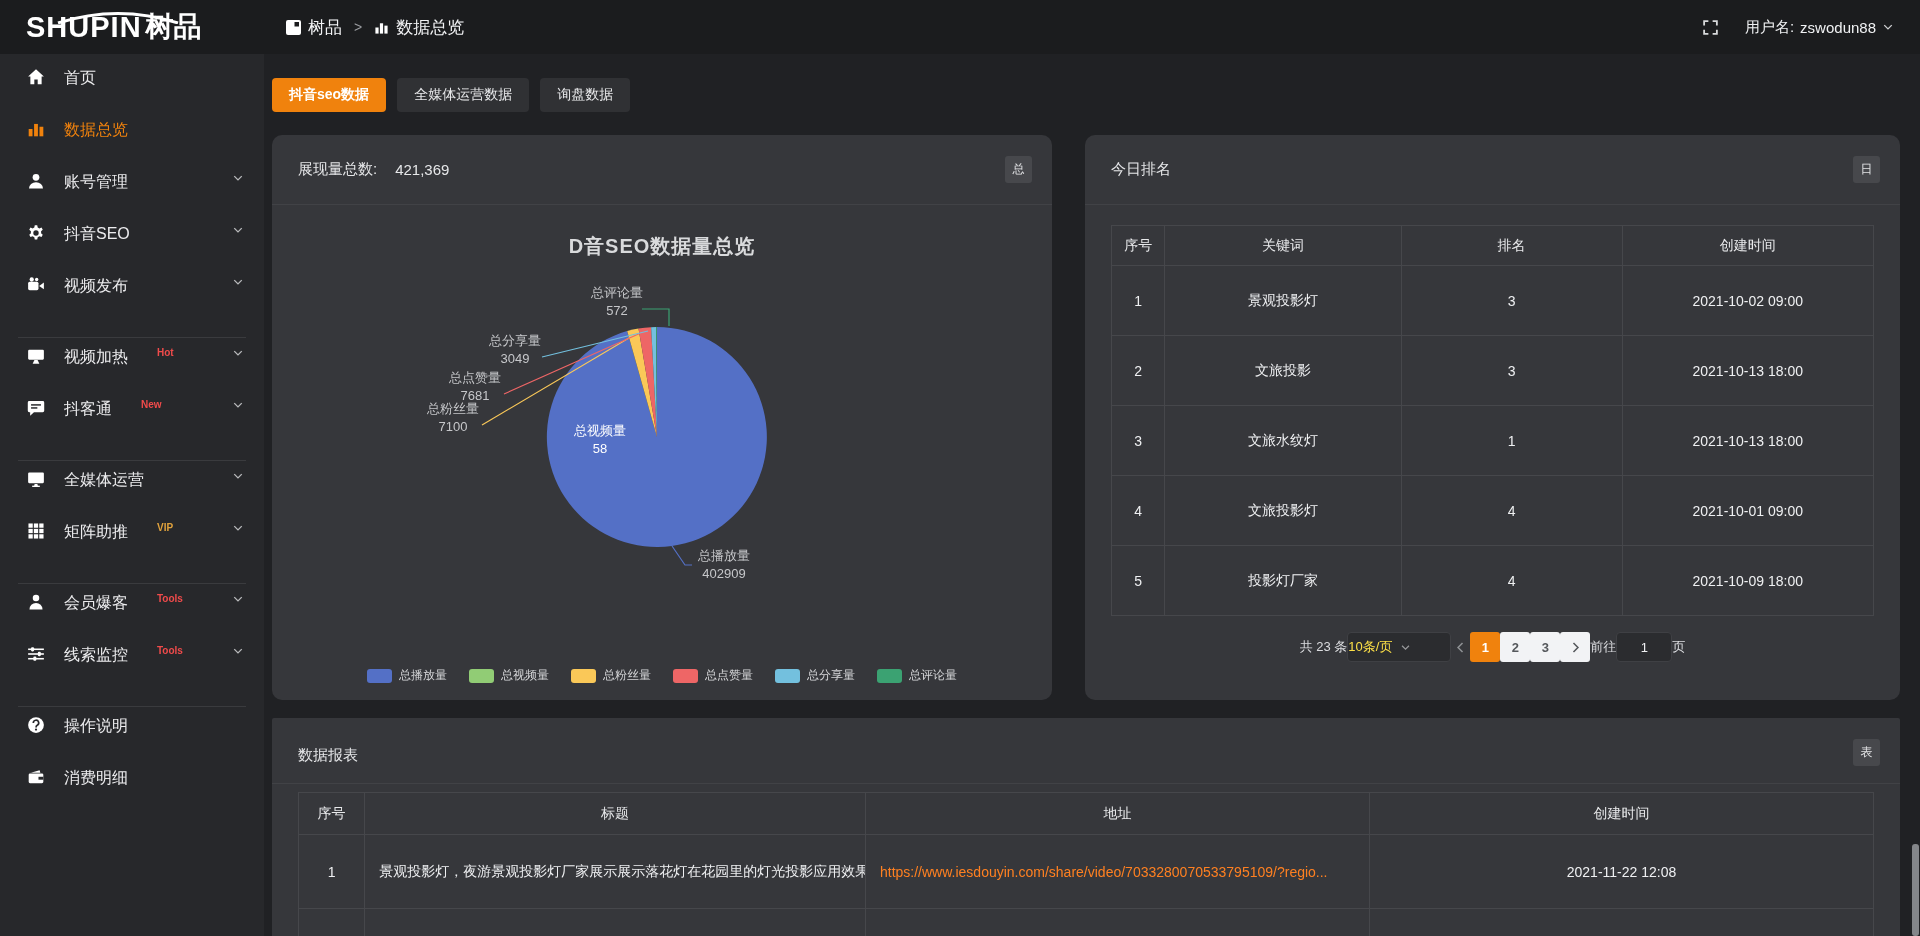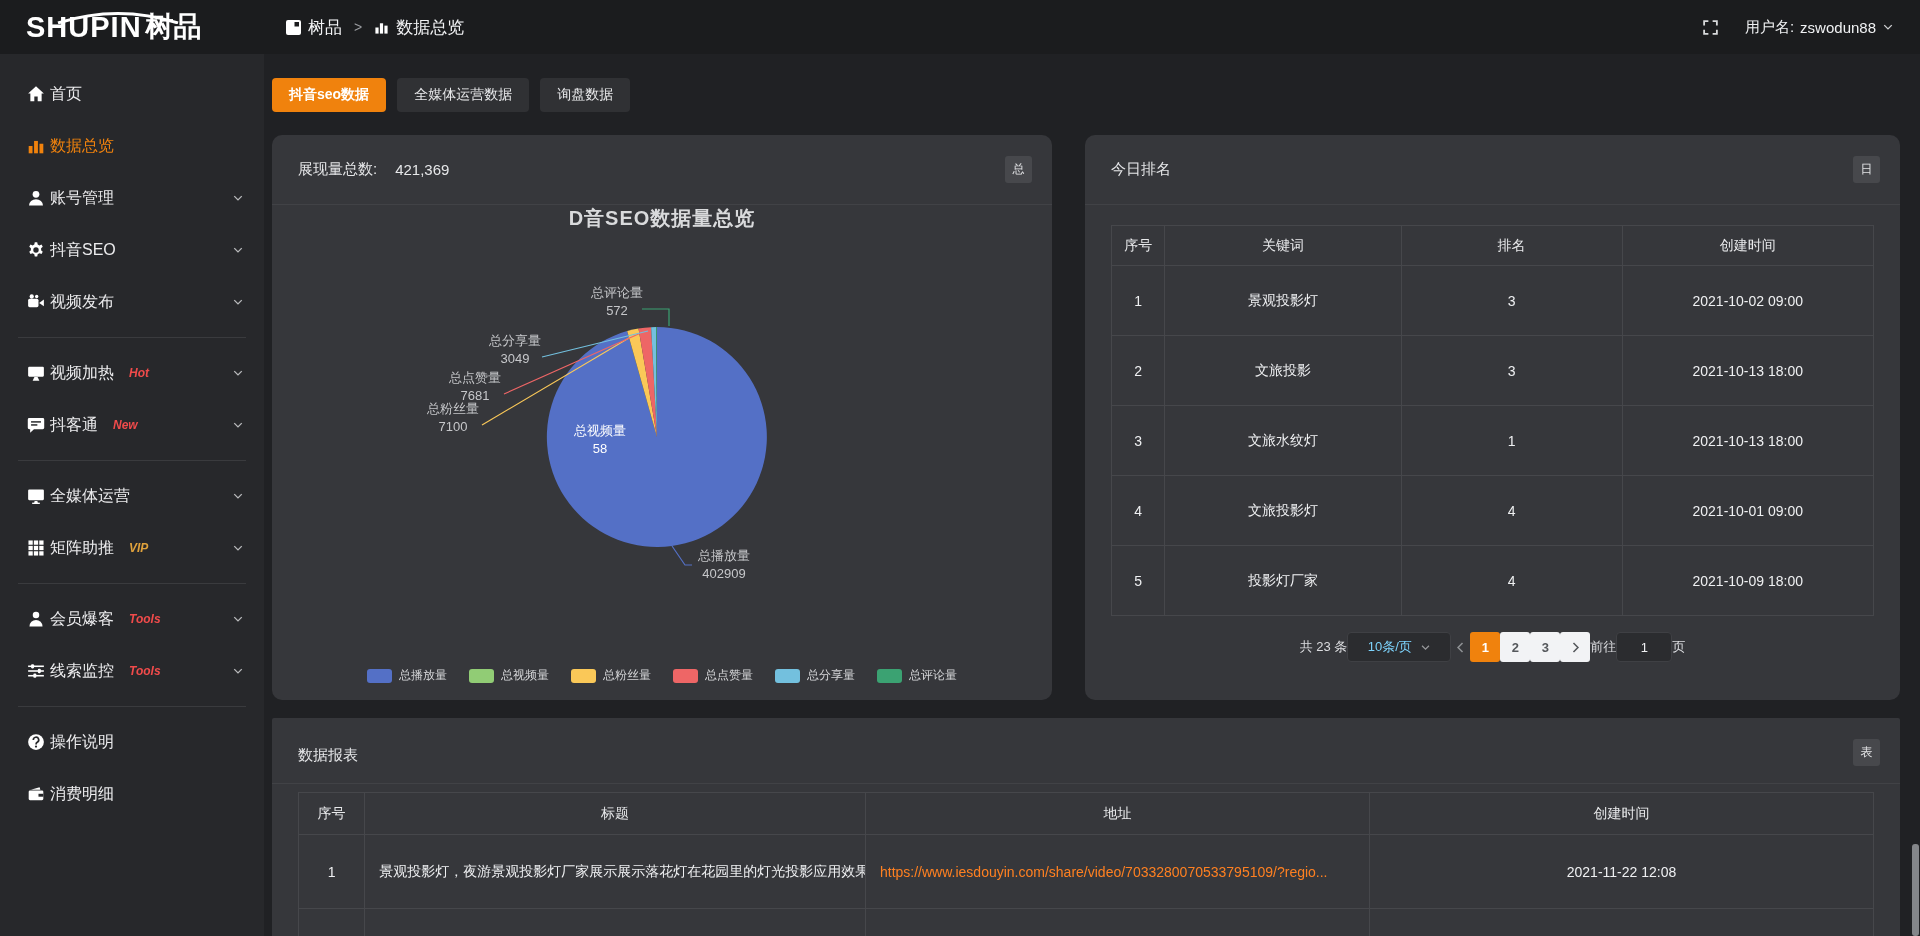--- a/index.html
+++ b/index.html
@@ -14,64 +14,64 @@
   .breadcrumb{display:flex;align-items:center;margin-left:22px;font-size:17px;color:#f2f3f5;gap:8px}
   .bc-item{display:flex;align-items:center;gap:7px;cursor:pointer}
   .bc-sep{color:#9a9ca0;font-size:14px;margin:0 4px}
   .header-right{margin-left:auto;display:flex;align-items:center;gap:26px;padding-right:26px}
   .fs-btn{cursor:pointer;display:flex;color:#d8d9db}
   .user-entry{display:flex;align-items:center;gap:6px;font-size:15px;color:#f0f1f3;cursor:pointer}
   .user-entry svg{color:#cfd0d2}
   
   .layout{display:flex;height:882px}
   .sidebar{width:264px;flex-shrink:0;background:#27282b;padding-top:14px;overflow:hidden}
-  .side-item{height:52px;display:flex;align-items:center;padding:0 20px 0 27px;gap:5px;
+  .side-item{height:52px;display:flex;padding:0 20px 0 27px;gap:19px;
     font-size:16px;color:#ececee;cursor:pointer}
   .side-item .s-icon{width:18px;height:18px;display:flex;color:#ffffff;flex-shrink:0}
   .side-item.active{color:#f0820d}
   .side-item.active .s-icon{color:#f0820d}
-  .side-badge{font-style:italic;font-weight:700;font-size:12px;margin-left:10px}
+  .side-badge{font-weight:700;font-size:10px;margin-left:10px}
   .side-arrow{margin-left:auto;color:#b9babc;display:flex}
   .side-divider{border-top:1px solid #3a3b3e;margin:9px 18px}
   .main{flex:1;padding:24px 20px 0 8px;overflow:hidden}
   
   .tabs{display:flex;gap:11px;margin-bottom:23px}
   .tab-btn{height:34px;padding:0 17px;border:none;border-radius:4px;font-size:14px;cursor:pointer;
     background:#303134;color:#e8e9eb;font-family:inherit}
   .tab-btn.active{background:#f0820d;color:#fff;font-weight:700}
   
   .panels{display:flex;gap:33px;height:565px}
   .panel{background:#36373b;border-radius:10px;position:relative}
   .panel-left{width:780px;flex-shrink:0;display:flex;flex-direction:column}
   .panel-right{flex:1;display:flex;flex-direction:column}
   .panel-head{height:70px;flex-shrink:0;display:flex;align-items:center;padding:0 60px 0 26px;
     border-bottom:1px solid #414246;font-size:15px;color:#e6e7e9;position:relative}
   .corner-badge{position:absolute;right:20px;top:21px;width:27px;height:27px;border-radius:3px;
     background:#47484c;color:#e2e3e5;font-size:12px;display:flex;align-items:center;justify-content:center;cursor:pointer}
   .chart-body{position:relative;flex:1}
-  .chart-title{position:absolute;top:0;left:0;width:100%;text-align:center;font-size:20px;
+  .chart-title{position:absolute;top:28px;left:0;width:100%;text-align:center;font-size:20px;
     font-weight:700;color:#d9dadc;letter-spacing:1px}
   .chart-svg{position:absolute;top:0;left:0}
   .legend{position:absolute;bottom:16px;left:0;width:100%;display:flex;justify-content:center;
     align-items:center;gap:22px}
   .legend-item{display:flex;align-items:center;gap:7px;cursor:pointer}
   .legend-swatch{width:25px;height:14px;border-radius:3px}
   .legend-label{font-size:12px;color:#d6d7d9}
   
   .rank-body{padding:20px 26px 0;flex:1}
   table{width:100%;border-collapse:collapse;table-layout:fixed}
   th,td{border:1px solid #46474b;text-align:center;font-weight:400;color:#eff0f2;font-size:14px;
     overflow:hidden;white-space:nowrap}
   th{height:40px;color:#e8e9eb}
   .rank-table td{height:70px}
   
   .pagination{margin-top:16px;display:flex;align-items:center;justify-content:center;
     font-size:13px;color:#dcdde0}
   .page-size{width:104px;height:30px;background:#2b2c2f;border:1px solid #3f4044;border-radius:4px;
-    display:flex;align-items:center;justify-content:center;gap:8px;cursor:pointer;color:#7dd3fc}
+    display:flex;align-items:center;justify-content:flex-start;gap:8px;cursor:pointer;color:#fde047}
   .page-size svg{color:#97989b}
   .pg-prev{color:#8f9194;display:flex;cursor:pointer;padding:0 3px}
   .pg-num{width:30px;height:30px;border-radius:3px;background:#f2f3f5;color:#55585c;display:flex;
     align-items:center;justify-content:center;cursor:pointer;font-weight:700}
   .pg-num.active{background:#f0820d;color:#fff}
   .pg-next{width:30px;height:30px;border-radius:3px;background:#f2f3f5;color:#55585c;display:flex;
     align-items:center;justify-content:center;cursor:pointer}
   .goto-input{width:56px;height:30px;background:#2b2c2f;border:1px solid #3f4044;border-radius:4px;
     color:#f0f1f3;text-align:center;font-size:13px;font-family:inherit}
   

